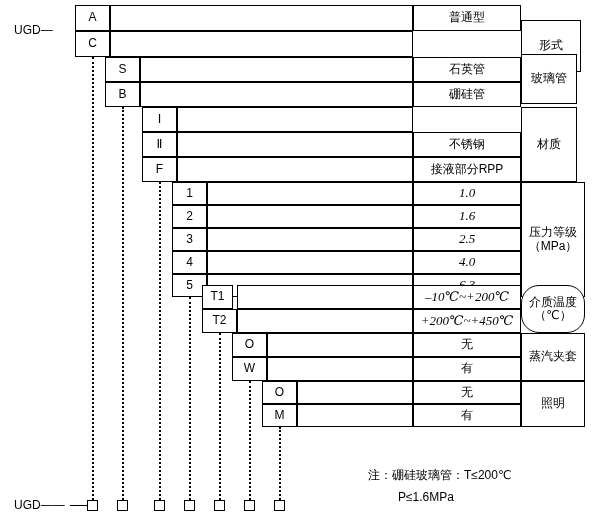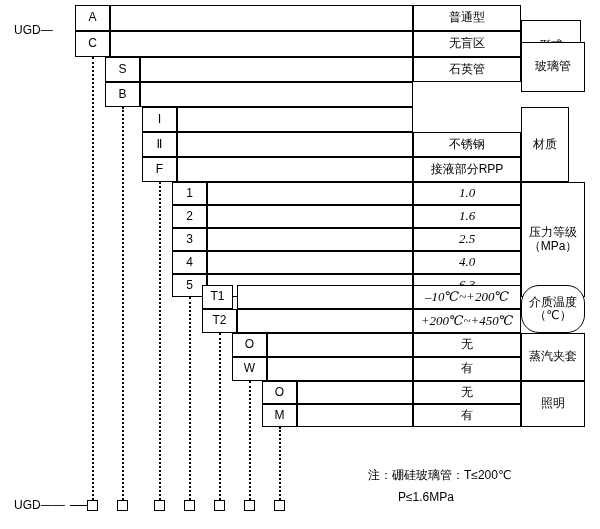--- a/index.html
+++ b/index.html
@@ -54,49 +54,49 @@
 <div class="wrap">
 
   <div class="label" style="left:14px;top:23px;">UGD—</div>
 
   <div class="cell code" style="left:75px;top:5px;width:35px;height:26px;">A</div>
   <div class="cell" style="left:110px;top:5px;width:303px;height:26px;"></div>
   <div class="cell desc" style="left:413px;top:5px;width:108px;height:26px;">普通型</div>
 
   <div class="cell code" style="left:75px;top:31px;width:35px;height:26px;">C</div>
   <div class="cell" style="left:110px;top:31px;width:303px;height:26px;"></div>
-  <div class="cell desc" style="left:413px;top:31px;width:108px;height:26px;">无盲区</div>
 
   <div class="cell group" style="left:521px;top:20px;width:60px;height:52px;">
     <span>形式</span>
   </div>
 
   <div class="cell code" style="left:105px;top:57px;width:35px;height:25px;">S</div>
   <div class="cell" style="left:140px;top:57px;width:273px;height:25px;"></div>
   <div class="cell desc" style="left:413px;top:57px;width:108px;height:25px;">石英管</div>
 
   <div class="cell code" style="left:105px;top:82px;width:35px;height:25px;">B</div>
   <div class="cell" style="left:140px;top:82px;width:273px;height:25px;"></div>
+  <div class="cell desc" style="left:413px;top:82px;width:108px;height:25px;">硼硅管</div>
 
-  <div class="cell group" style="left:521px;top:42px;width:64px;height:50px;">
+  <div class="cell group" style="left:521px;top:54px;width:56px;height:50px;">
     <span>玻璃管</span>
   </div>
 
   <div class="cell code" style="left:142px;top:107px;width:35px;height:25px;">Ⅰ</div>
   <div class="cell" style="left:177px;top:107px;width:236px;height:25px;"></div>
 
   <div class="cell code" style="left:142px;top:132px;width:35px;height:25px;">Ⅱ</div>
   <div class="cell" style="left:177px;top:132px;width:236px;height:25px;"></div>
   <div class="cell desc" style="left:413px;top:132px;width:108px;height:25px;">不锈钢</div>
 
   <div class="cell code" style="left:142px;top:157px;width:35px;height:25px;">F</div>
   <div class="cell" style="left:177px;top:157px;width:236px;height:25px;"></div>
   <div class="cell desc" style="left:413px;top:157px;width:108px;height:25px;">接液部分RPP</div>
 
-  <div class="cell group" style="left:521px;top:107px;width:48px;height:75px;">
+  <div class="cell group" style="left:521px;top:107px;width:56px;height:75px;">
     <span>材质</span>
   </div>
 
   <div class="cell code" style="left:172px;top:182px;width:35px;height:23px;">1</div>
   <div class="cell" style="left:207px;top:182px;width:206px;height:23px;"></div>
   <div class="cell desc it" style="left:413px;top:182px;width:108px;height:23px;">1.0</div>
 
   <div class="cell code" style="left:172px;top:205px;width:35px;height:23px;">2</div>
   <div class="cell" style="left:207px;top:205px;width:206px;height:23px;"></div>
   <div class="cell desc it" style="left:413px;top:205px;width:108px;height:23px;">1.6</div>

